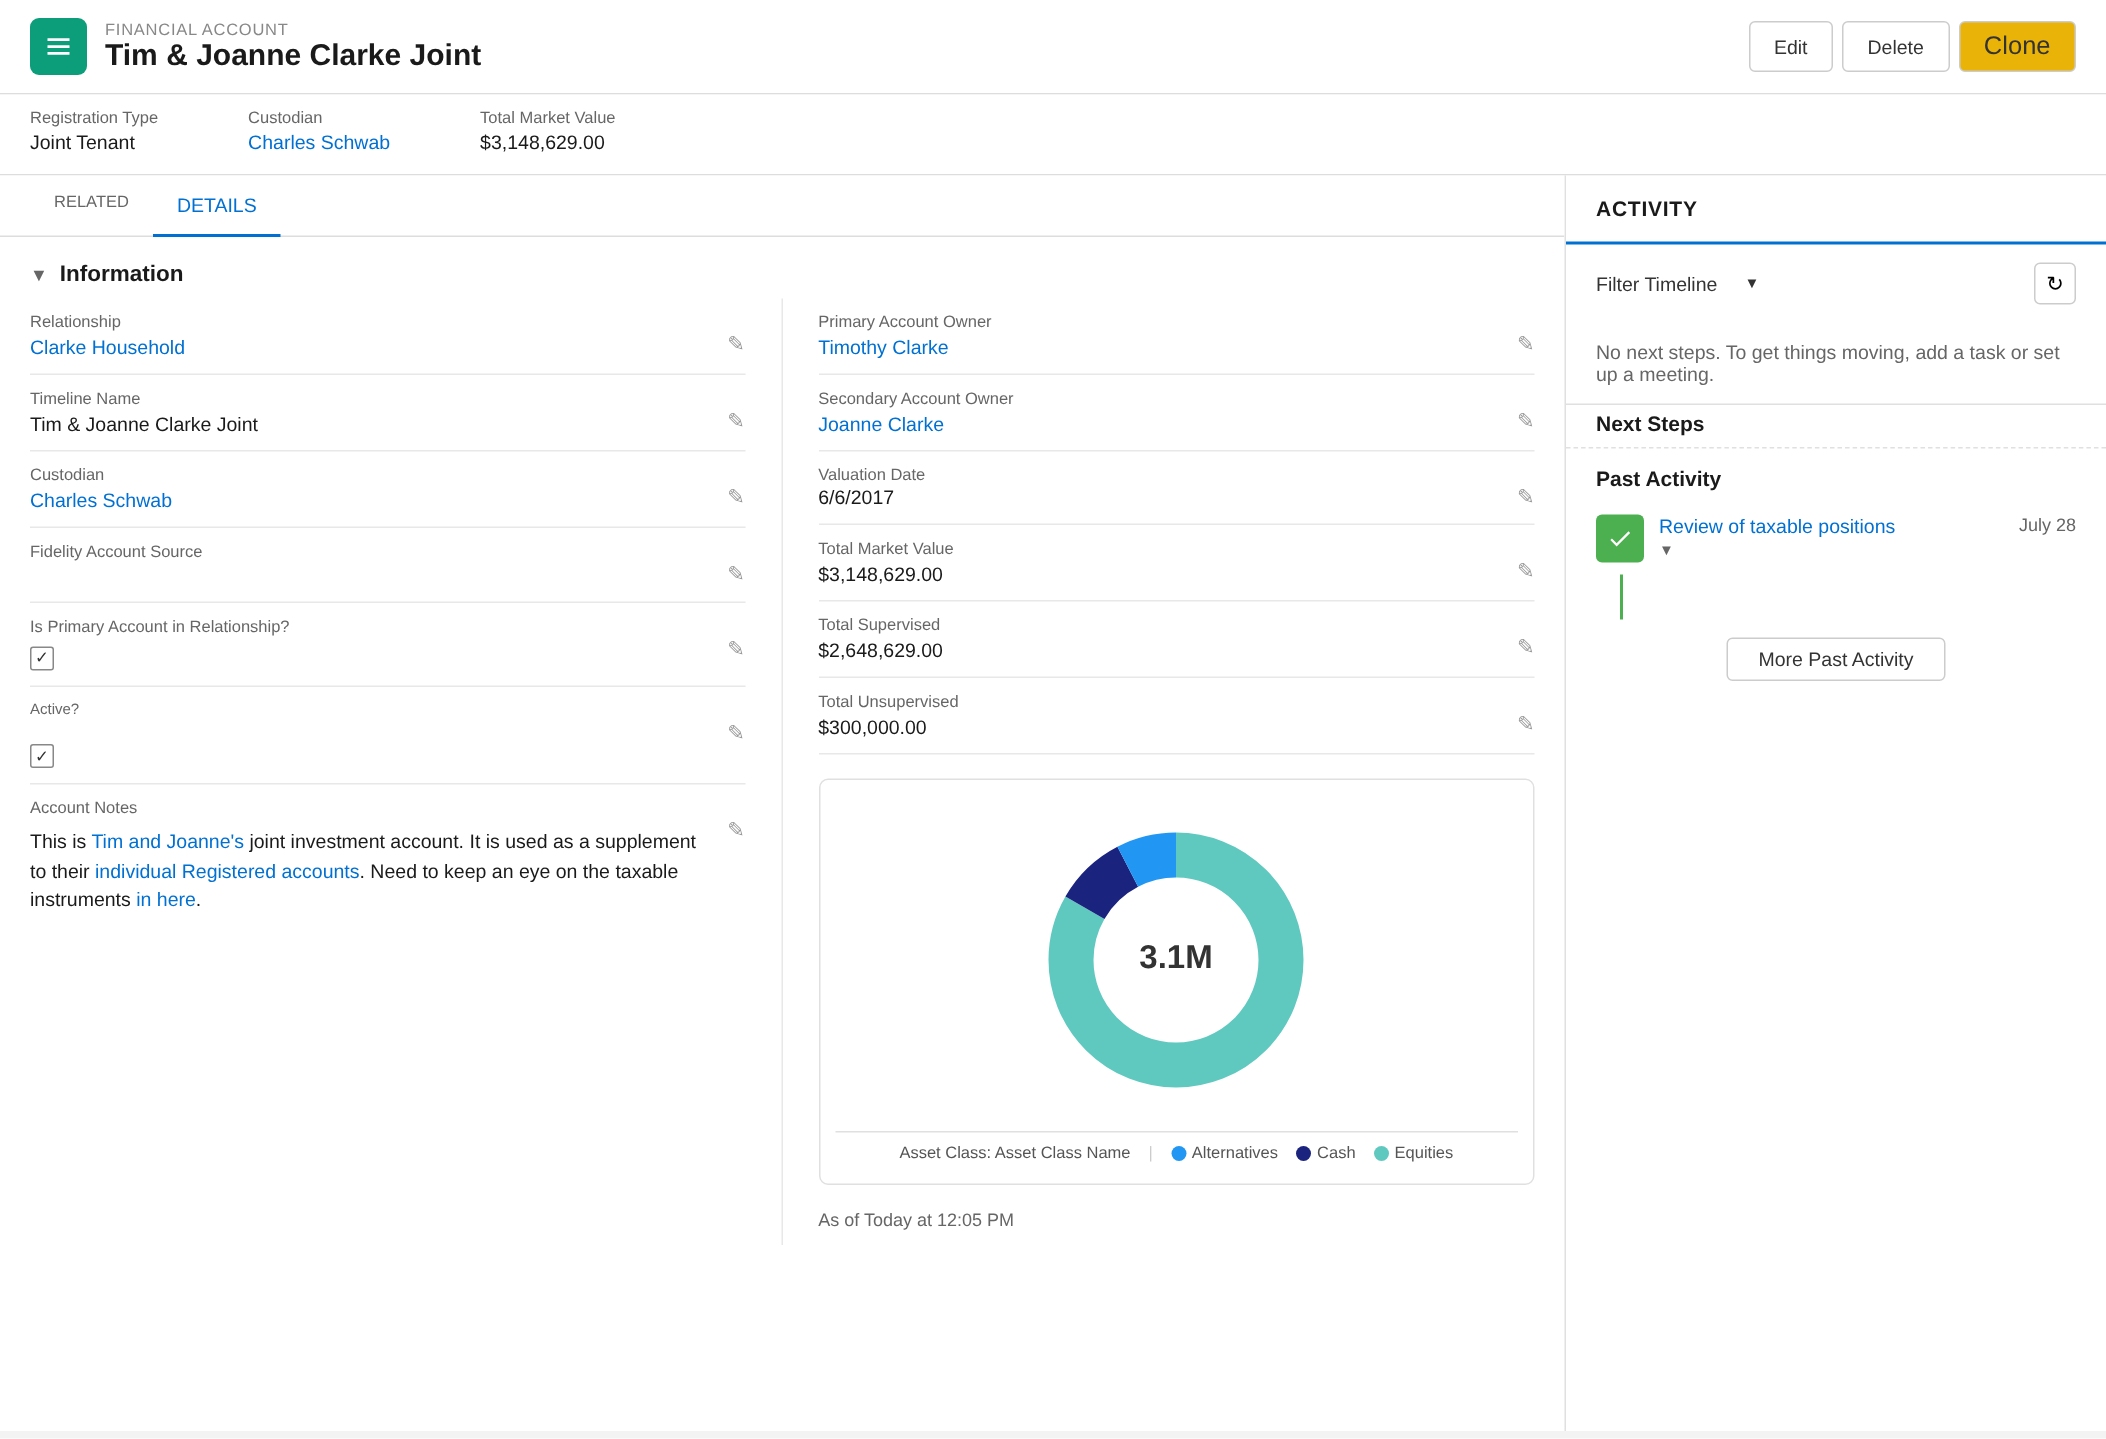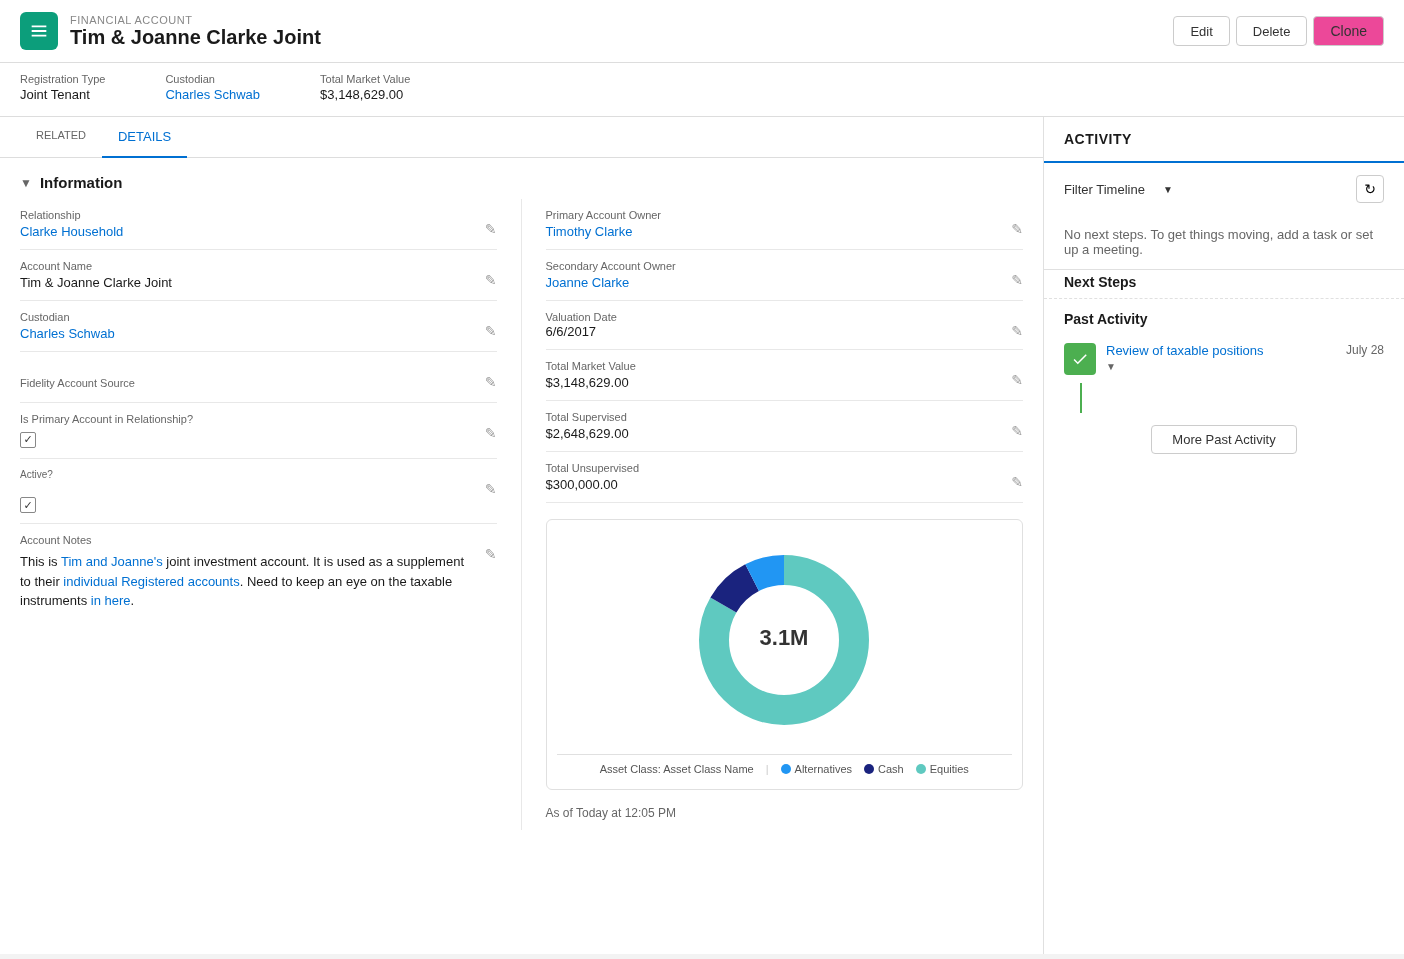--- a/index.html
+++ b/index.html
@@ -16,21 +16,21 @@
         </svg>
     </div>
     <div>
       <div style="font-size:11px;color:#888;text-transform:uppercase;letter-spacing:0.5px;">FINANCIAL ACCOUNT</div>
       <div style="font-size:20px;font-weight:600;color:#1a1a1a;">Tim &amp; Joanne Clarke Joint</div>
     </div>
   </div>
   <div style="display:flex;gap:6px;">
     <button style="padding:6px 16px;border:1px solid #ccc;background:#fff;border-radius:4px;cursor:pointer;font-size:13px;color:#333;">Edit</button>
     <button style="padding:6px 16px;border:1px solid #ccc;background:#fff;border-radius:4px;cursor:pointer;font-size:13px;color:#333;">Delete</button>
-    <button style="padding:6px 16px;border:1px solid #ccc;background:#ec4899;border-radius:4px;cursor:pointer;font-size:14px;color:#333;">Clone</button>
+    <button style="padding:6px 16px;border:1px solid #ccc;background:#eab308;border-radius:4px;cursor:pointer;font-size:17px;color:#333;">Clone</button>
   </div>
 </div>
 
 <div style="background:#fff;padding:10px 20px 14px;border-bottom:1px solid #ddd;display:flex;gap:60px;">
   <div>
     <div style="font-size:11px;color:#666;">Registration Type</div>
     <div style="font-size:13px;color:#1a1a1a;margin-top:2px;">Joint Tenant</div>
   </div>
   <div>
     <div style="font-size:11px;color:#666;">Custodian</div>
@@ -64,37 +64,37 @@
           <div style="padding:10px 0;border-bottom:1px solid #e8e8e8;position:relative;display:flex;align-items:flex-start;justify-content:space-between;">
             <div>
               <div style="font-size:11px;color:#666;margin-bottom:3px;">Relationship</div>
               <div style="font-size:13px;color:#0070d2;cursor:pointer;">Clarke Household</div>
             </div>
             <span style="color:#999;cursor:pointer;font-size:14px;padding-top:12px;">✎</span>
           </div>
 
           <div style="padding:10px 0;border-bottom:1px solid #e8e8e8;position:relative;display:flex;align-items:flex-start;justify-content:space-between;">
             <div>
-              <div style="font-size:11px;color:#666;margin-bottom:3px;">Account Name</div>
+              <div style="font-size:11px;color:#666;margin-bottom:3px;">Timeline Name</div>
               <div style="font-size:13px;color:#1a1a1a;">Tim &amp; Joanne Clarke Joint</div>
             </div>
             <span style="color:#999;cursor:pointer;font-size:14px;padding-top:12px;">✎</span>
           </div>
 
           <div style="padding:10px 0;border-bottom:1px solid #e8e8e8;position:relative;display:flex;align-items:flex-start;justify-content:space-between;">
             <div>
               <div style="font-size:11px;color:#666;margin-bottom:3px;">Custodian</div>
               <div style="font-size:13px;color:#0070d2;cursor:pointer;">Charles Schwab</div>
             </div>
             <span style="color:#999;cursor:pointer;font-size:14px;padding-top:12px;">✎</span>
           </div>
 
           <div style="padding:10px 0;border-bottom:1px solid #e8e8e8;position:relative;display:flex;align-items:flex-start;justify-content:space-between;min-height:50px;">
             <div>
-              <div style="font-size:11px;color:#666;margin-bottom:3px;margin-top:15px;">Fidelity Account Source</div>
+              <div style="font-size:11px;color:#666;margin-bottom:3px;">Fidelity Account Source</div>
               <div style="font-size:13px;color:#1a1a1a;"></div>
             </div>
             <span style="color:#999;cursor:pointer;font-size:14px;padding-top:12px;">✎</span>
           </div>
 
           <div style="padding:10px 0;border-bottom:1px solid #e8e8e8;position:relative;display:flex;align-items:flex-start;justify-content:space-between;">
             <div>
               <div style="font-size:11px;color:#666;margin-bottom:6px;">Is Primary Account in Relationship?</div>
               <span style="display:inline-flex;align-items:center;justify-content:center;width:16px;height:16px;border:1px solid #888;border-radius:2px;font-size:11px;">✓</span>
             </div>

